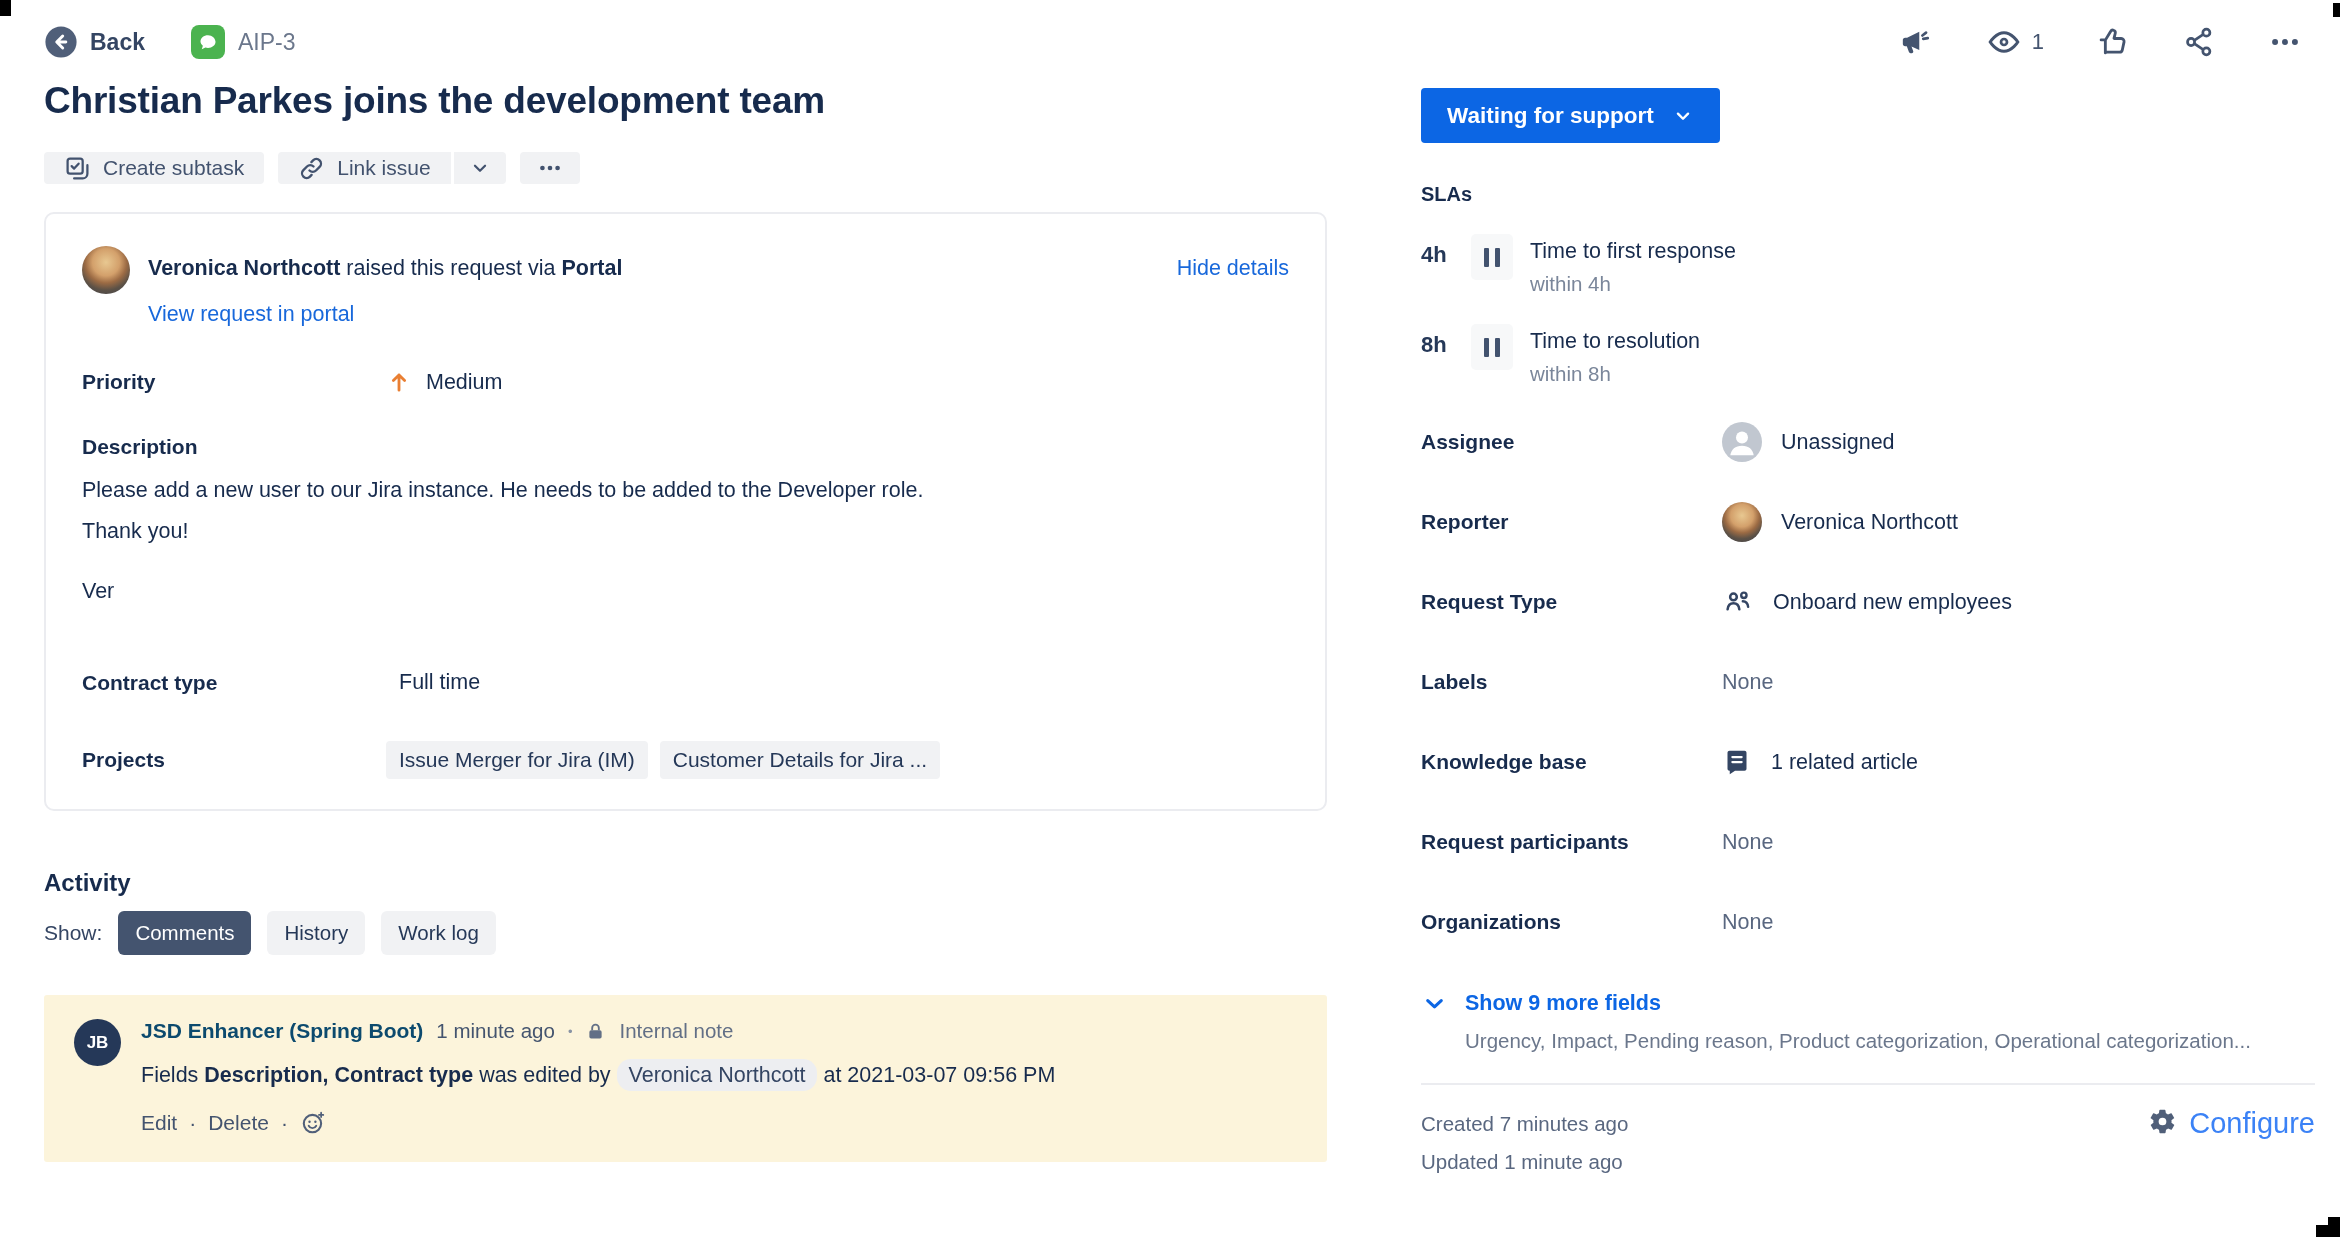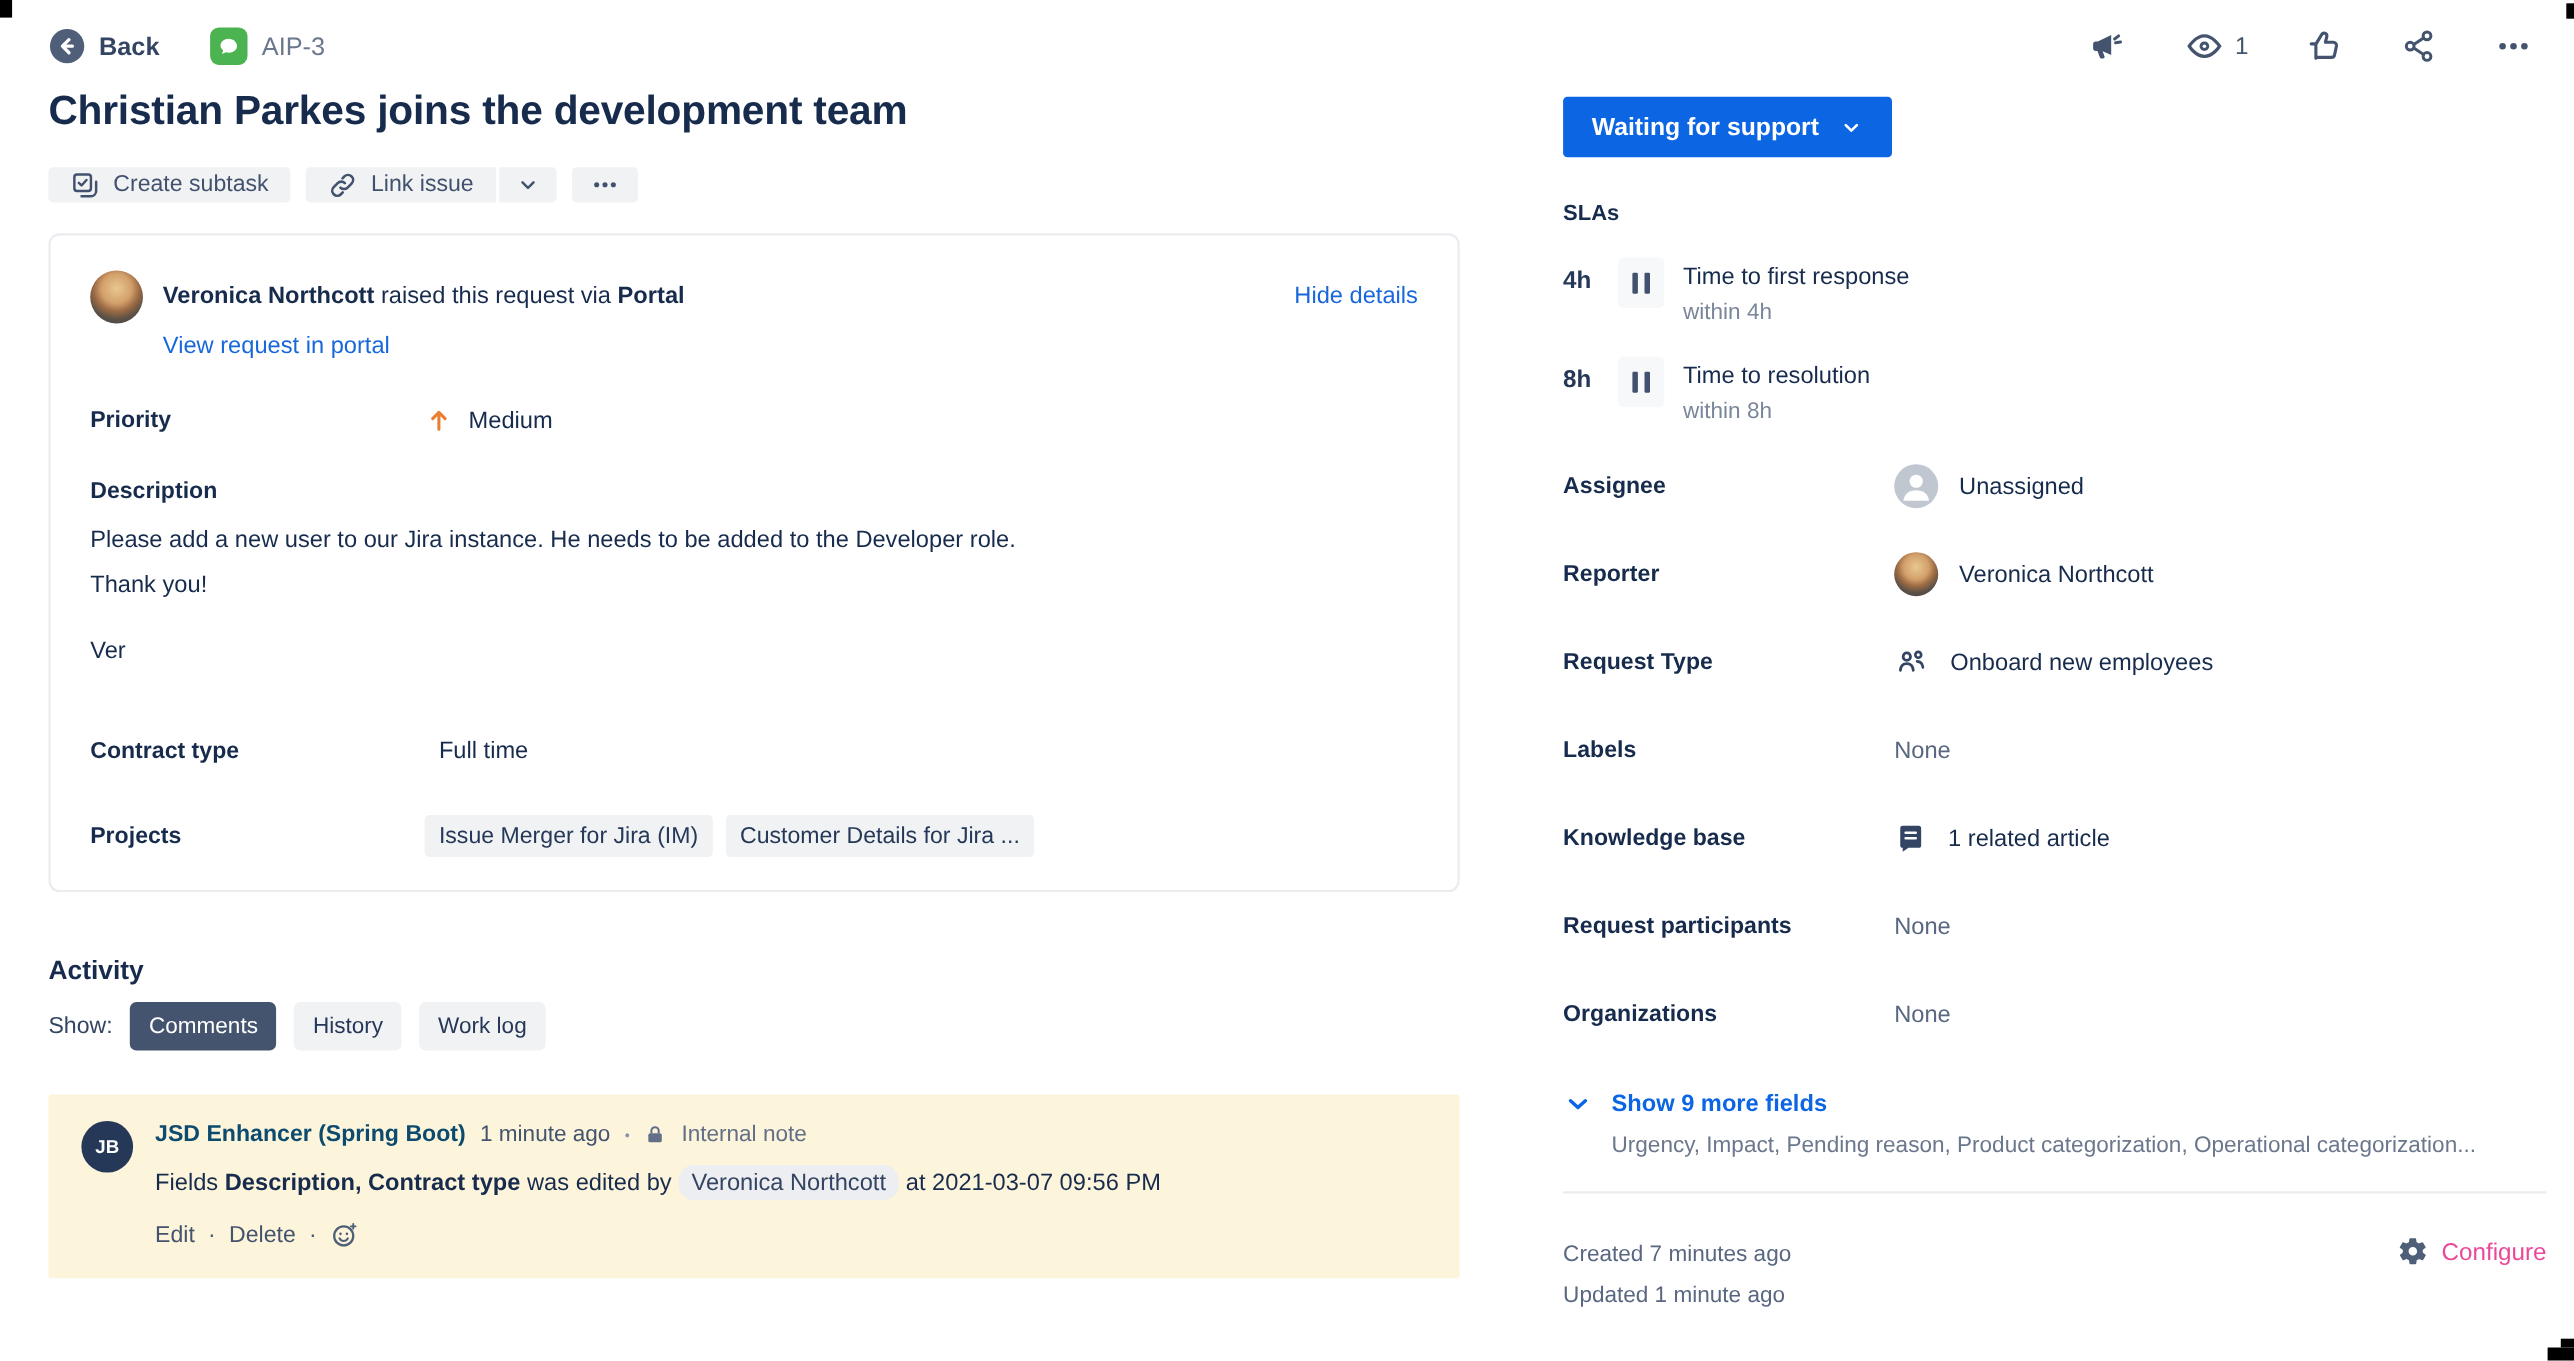--- a/index.html
+++ b/index.html
@@ -102,25 +102,25 @@
   .side-value { display:flex; align-items:center; gap:19px; font-size:21.5px; color:#172B4D; }
   .side-value.muted { color:#596780; }
   .gray-avatar { width:40px; height:40px; border-radius:50%; background:#C1C7D0; overflow:hidden; }
   .photo-avatar-sm { width:40px; height:40px; border-radius:50%;
     background:radial-gradient(circle at 50% 34%, #E8C891 0%, #D3A06B 34%, #9C6B44 52%, #5C5146 70%, #3A3F4C 100%); }
 
   .show-more { margin-top:28px; display:flex; align-items:center; gap:17px; cursor:pointer; }
   .show-more-label { font-size:21.5px; font-weight:600; color:#0C66E4; }
   .more-preview { margin-left:44px; margin-top:12px; font-size:20.5px; color:#6B778C; }
 
-  .side-footer { margin-top:30px; border-top:2px solid #EBECF0; padding-top:36px;
+  .side-footer { margin-top:30px; border-top:2px solid #EBECF0; padding-top:20px;
     display:flex; justify-content:space-between; align-items:flex-start; }
   .meta-line { font-size:20.5px; color:#596780; line-height:38px; }
-  .configure { display:flex; align-items:center; gap:12px; cursor:pointer;
-    font-size:22px; color:#ec4899; padding-top:2px; }
+  .configure { display:flex; gap:12px; cursor:pointer;
+    font-size:29px; color:#3b82f6; padding-top:2px; }
 
   
   .corner { position:absolute; background:#000; }
   .corner.tl { left:0; top:0; width:11px; height:16px; }
   .corner.tr { right:0; top:3px; width:7px; height:14px; }
   .corner.br1 { right:0; bottom:0; width:24px; height:12px; }
   .corner.br2 { right:0; bottom:12px; width:12px; height:8px; }
 
   svg { display:block; }
 </style>

